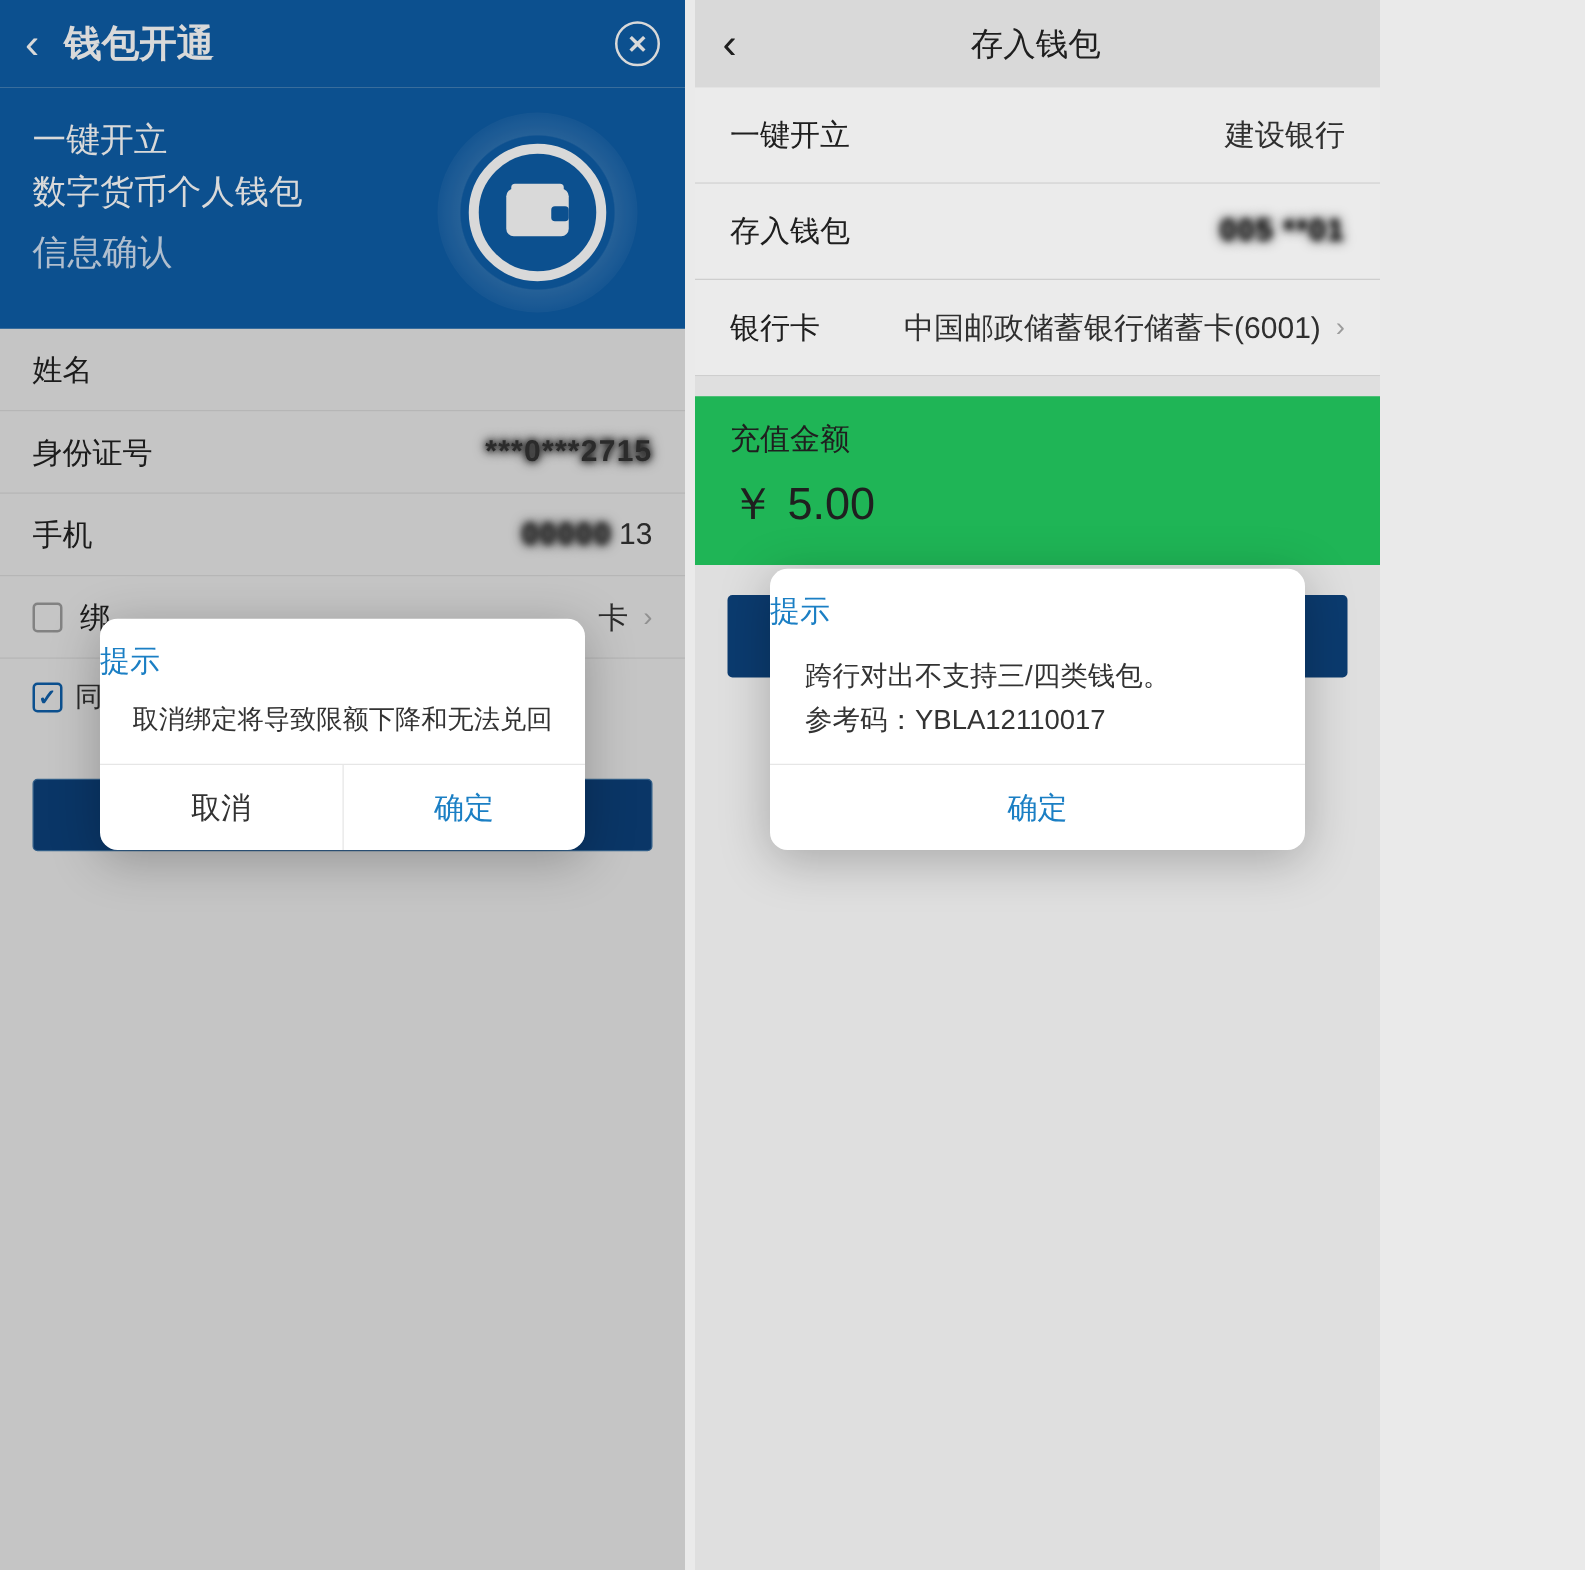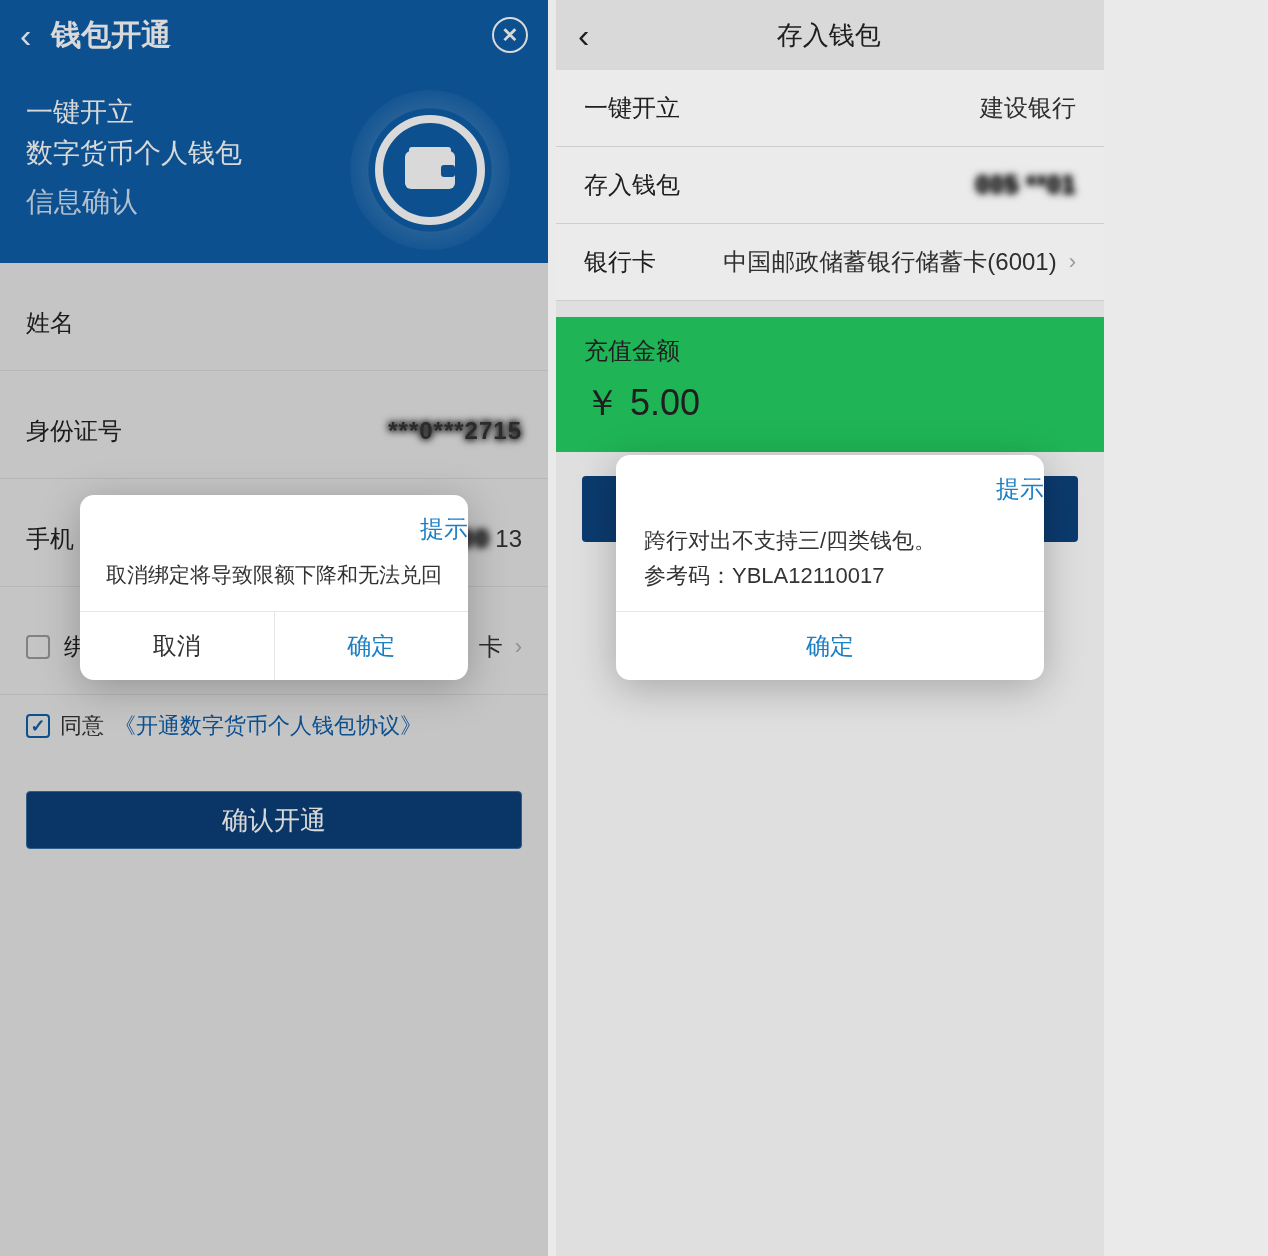--- a/index.html
+++ b/index.html
@@ -54,22 +54,22 @@
       border-radius: 50%;
       background: radial-gradient(circle, rgba(255,255,255,0.0) 54%, rgba(255,255,255,0.12) 55%, rgba(255,255,255,0.0) 80%);
       display:flex;align-items:center;justify-content:center;
     }
     .wallet-ring-inner{
       width:110px;height:110px;border-radius:50%;border:8px solid #fff;
       display:flex;align-items:center;justify-content:center;color:#fff;font-size:58px;
     }
     .form-area { background: #e8e8e8; }
     .row {
-      height: 96px; display: flex; align-items: center; padding: 0 26px;
-      border-bottom: 1px solid #d6d6d6; font-size: 24px; color: #222; margin-top: 12px;
+      height: 66px; display: flex; align-items: center; padding: 0 26px;
+      border-bottom: 1px solid #d6d6d6; font-size: 24px; color: #222;
     }
     .row .label { flex: 1; }
     .row .value { color: #333; display:flex; align-items:center; gap:6px;text-align:right; }
     .chev-r { font-size: 22px; color: #aaa; margin-left: 6px; }
     .agree-row {
       padding: 16px 26px; font-size: 22px; color: #333; display:flex; align-items:center; gap:10px;
     }
     .chk { width:24px;height:24px;border:2px solid #0f5ea8;border-radius:4px;display:inline-flex;align-items:center;justify-content:center;color:#0f5ea8;font-size:18px;font-weight:bold; }
     .agree-link { color:#0f5ea8; }
     .phone-left .big-btn {
@@ -78,21 +78,21 @@
       font-size:26px; border-radius:4px;
     }
     
     .modal-left {
       position: absolute; left: 80px; right: 80px; top: 495px;
       background: #fff; border-radius: 14px; z-index: 50;
       box-shadow: 0 8px 40px rgba(0,0,0,0.25);
       overflow: hidden;
     }
     .modal-title {
-      text-align: right; color:#1b7fc4; font-size:24px; padding: 18px 0 12px;
+      text-align: left; color:#1b7fc4; font-size:24px; padding: 18px 0 12px;
     }
     .modal-msg { text-align:center; font-size:21px; color:#333; padding: 4px 20px 22px; }
     .modal-btns { display:flex; border-top:1px solid #e6e6e6; }
     .modal-btn { flex:1; text-align:center; padding:18px 0; font-size:24px; }
     .modal-btn.cancel { color:#333; border-right:1px solid #e6e6e6; }
     .modal-btn.ok { color:#1b7fc4; }
     
     .smudge {
       color: transparent;
       text-shadow: 0 0 10px #000, 0 0 6px #000;

